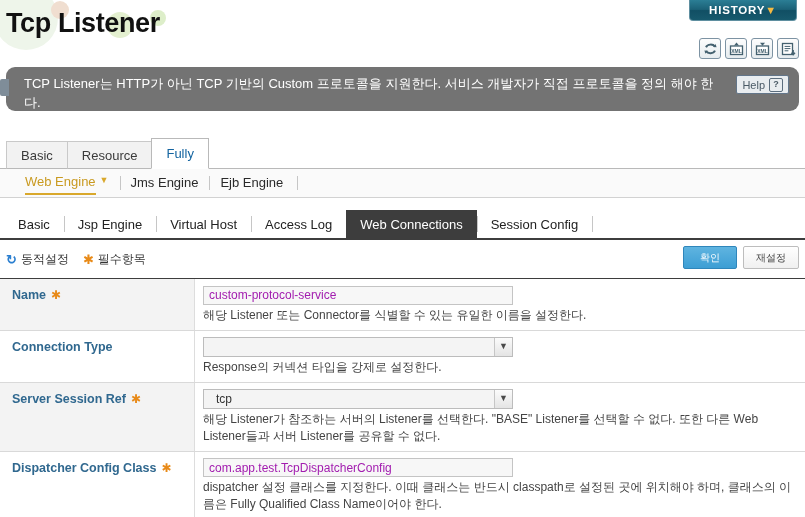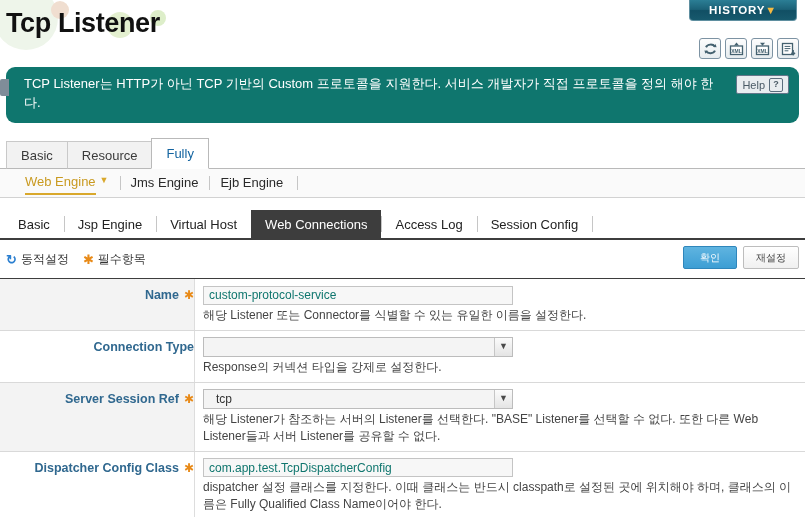--- a/index.html
+++ b/index.html
@@ -98,22 +98,22 @@
     cursor: pointer;
   }
   .tool-icon svg { display: block; }
 
   
   .desc-banner {
     position: absolute;
     left: 6px;
     top: 67px;
     width: 793px;
-    height: 56px;
-    background: #0f766e;
+    height: 44px;
+    background: #737373;
     border-radius: 9px;
     box-sizing: border-box;
     z-index: 2;
   }
   .desc-banner::before {
     content: "";
     position: absolute;
     left: -6px;
     top: 12px;
     width: 9px;
@@ -389,21 +389,20 @@
     flex: 0 0 195px;
     box-sizing: border-box;
     padding: 9px 0 8px 12px;
     border-right: 1px solid #dddddd;
     font-size: 12.5px;
     font-weight: bold;
     color: #30688f;
     display: flex;
     align-items: flex-start;
     gap: 5px;
-    justify-content: flex-end;
   }
   .form-row.alt .label-cell { background: #f3f3f3; }
   .form-row.alt .value-cell { background: #ffffff; }
   .req {
     color: #e88a18;
     font-size: 12px;
     line-height: 14px;
     font-weight: normal;
   }
   .value-cell {
@@ -412,21 +411,21 @@
     padding: 6px 8px 6px 8px;
   }
   .field-input {
     width: 310px;
     height: 19px;
     box-sizing: border-box;
     border: 1px solid #c4c4c4;
     background: #f7f7f7;
     font-family: "Liberation Sans", sans-serif;
     font-size: 12px;
-    color: #0f766e;
+    color: #a21caf;
     padding: 0 5px;
     outline: none;
   }
   .field-select-wrap {
     position: relative;
     width: 310px;
     height: 20px;
   }
   .field-select {
     width: 310px;
@@ -547,22 +546,22 @@
     <div class="tab2">
       <span class="lbl">Ejb Engine</span>
     </div>
     <div class="tab2-end"></div>
   </div>
 
   <div class="tabs-l3">
     <div class="tab3">Basic</div>
     <div class="tab3">Jsp Engine</div>
     <div class="tab3">Virtual Host</div>
+    <div class="tab3">Access Log</div>
     <div class="tab3 active">Web Connections</div>
-    <div class="tab3">Access Log</div>
     <div class="tab3">Session Config</div>
     <div class="tab3-end"></div>
   </div>
 
   <div class="legend-bar">
     <div class="legend-item">
       <span class="sym-refresh">↻</span>
       <span>동적설정</span>
     </div>
     <div class="legend-item">

